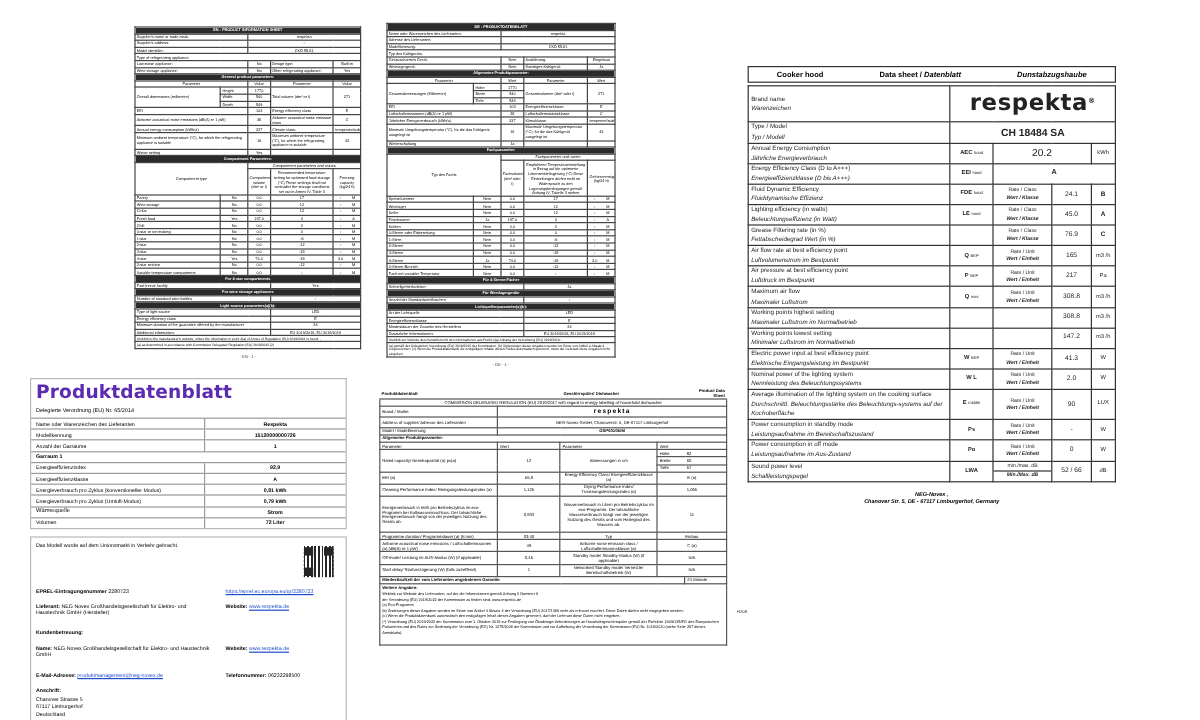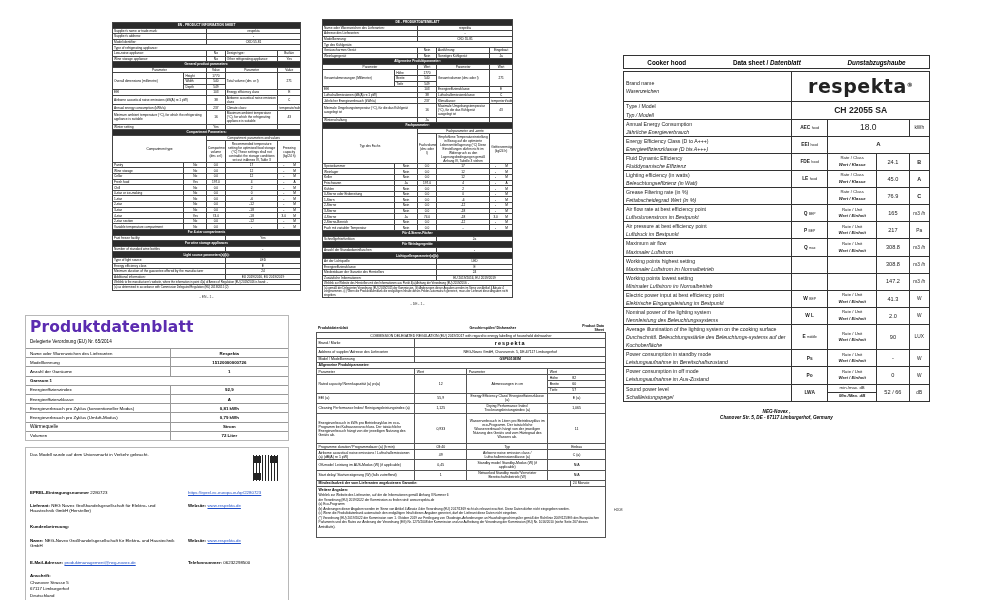--- a/index.html
+++ b/index.html
@@ -805,29 +805,29 @@
             <span class="en">Brand name</span>
             <span class="de">Warenzeichen</span>
           </td>
       <td colspan="4" class="brandlogo"><span>respekta</span><sup>®</sup></td>
     </tr>
     <tr>
       <td class="lbl">
             <span class="en">Type / Model</span>
             <span class="de">Typ / Modell</span>
           </td>
-      <td colspan="4" class="model">CH 22055 SA</td>
+      <td colspan="4" class="model">CH 18484 SA</td>
     </tr>
     <tr>
       <td class="lbl">
             <span class="en">Annual Energy Consumption</span>
             <span class="de">Jährliche Energieverbrauch</span>
           </td>
       <td class="sym"><span>AEC</span> <small>hood</small></td>
-      <td colspan="2" class="bigval">18.0</td>
+      <td colspan="2" class="bigval">20.2</td>
       <td class="unit">kWh</td>
     </tr>
     <tr>
       <td class="lbl">
             <span class="en">Energy Efficiency Class (D to A+++)</span>
             <span class="de">Energieeffizienzklasse (D bis A+++)</span>
           </td>
       <td class="sym"><span>EEI</span> <small>hood</small></td>
       <td colspan="3" class="eei">A</td>
     </tr>

